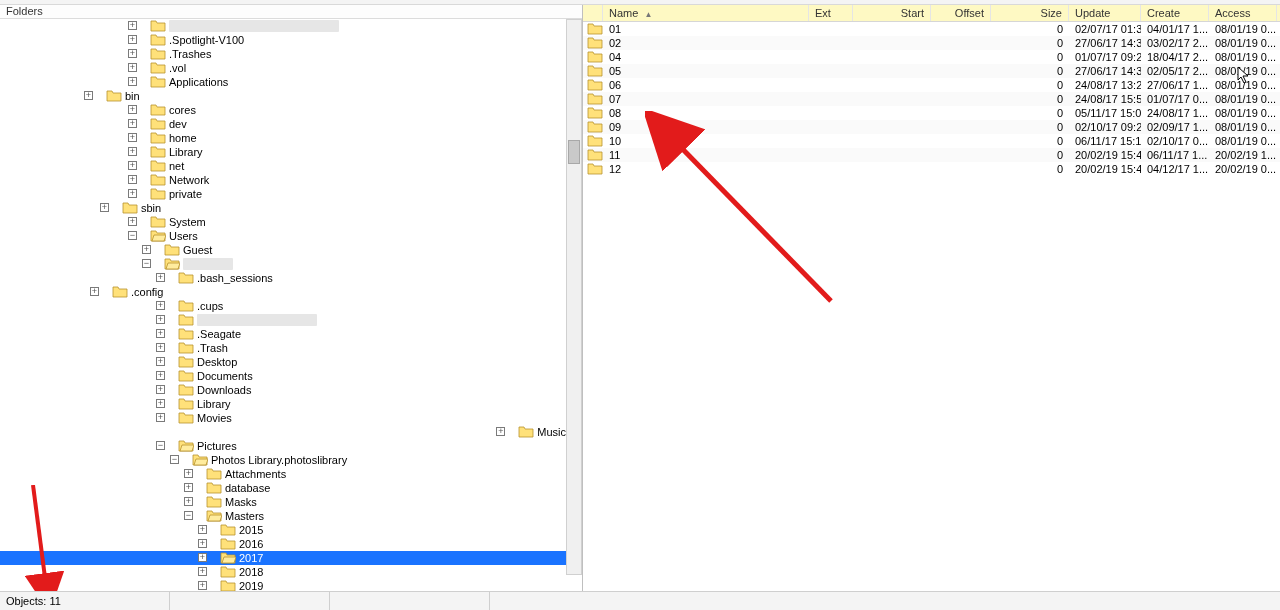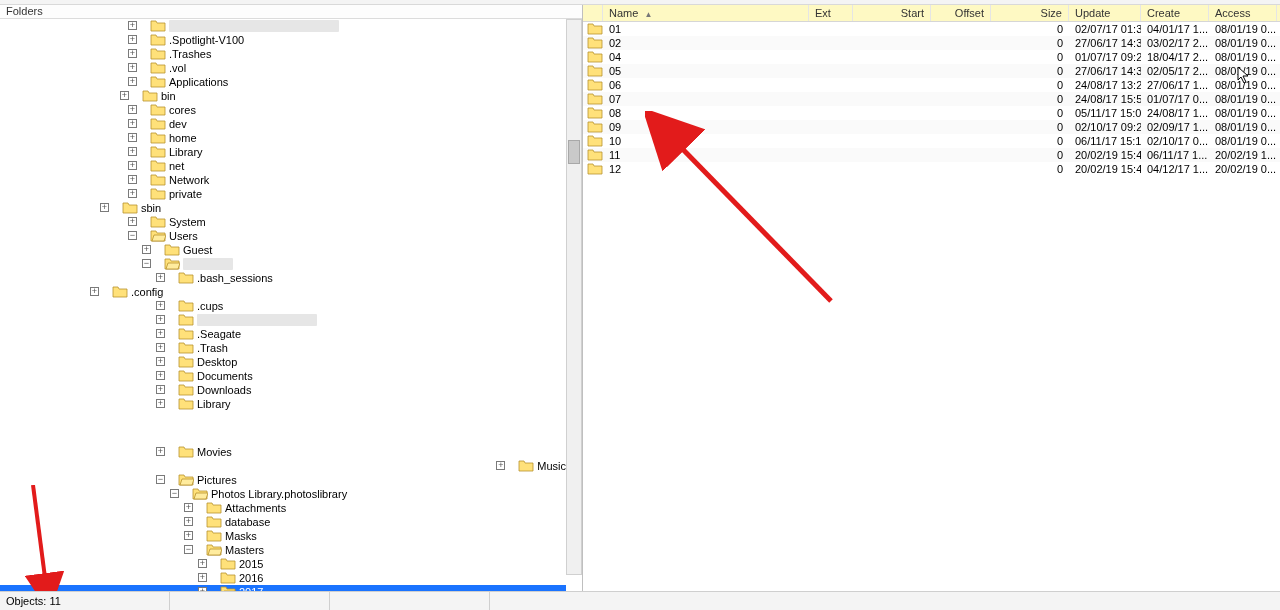--- a/index.html
+++ b/index.html
@@ -158,21 +158,21 @@
 
   </svg></span><span class="lbl">.Trashes</span></div>
           <div class="tree-row" style="padding-left: 128px;"><span class="exp plus"></span><span class="spacer"></span><span class="ficon"><svg viewBox="0 0 16 13">
     <path d="M1 3 L1 12 L15 12 L15 4 L7 4 L6 2 L1 2 Z" fill="#ffe17a" stroke="#b8932f" stroke-width="0.8"></path>
 
   </svg></span><span class="lbl">.vol</span></div>
           <div class="tree-row" style="padding-left: 128px;"><span class="exp plus"></span><span class="spacer"></span><span class="ficon"><svg viewBox="0 0 16 13">
     <path d="M1 3 L1 12 L15 12 L15 4 L7 4 L6 2 L1 2 Z" fill="#ffe17a" stroke="#b8932f" stroke-width="0.8"></path>
 
   </svg></span><span class="lbl">Applications</span></div>
-          <div class="tree-row" style="padding-left: 120px;"><span class="exp plus"></span><span class="spacer"></span><span class="ficon"><svg viewBox="0 0 16 13">
+          <div class="tree-row" style="padding-left: 84px;"><span class="exp plus"></span><span class="spacer"></span><span class="ficon"><svg viewBox="0 0 16 13">
     <path d="M1 3 L1 12 L15 12 L15 4 L7 4 L6 2 L1 2 Z" fill="#ffe17a" stroke="#b8932f" stroke-width="0.8"></path>
 
   </svg></span><span class="lbl">bin</span></div>
           <div class="tree-row" style="padding-left: 128px;"><span class="exp plus"></span><span class="spacer"></span><span class="ficon"><svg viewBox="0 0 16 13">
     <path d="M1 3 L1 12 L15 12 L15 4 L7 4 L6 2 L1 2 Z" fill="#ffe17a" stroke="#b8932f" stroke-width="0.8"></path>
 
   </svg></span><span class="lbl">cores</span></div>
           <div class="tree-row" style="padding-left: 128px;"><span class="exp plus"></span><span class="spacer"></span><span class="ficon"><svg viewBox="0 0 16 13">
     <path d="M1 3 L1 12 L15 12 L15 4 L7 4 L6 2 L1 2 Z" fill="#ffe17a" stroke="#b8932f" stroke-width="0.8"></path>
 
@@ -250,21 +250,21 @@
 
   </svg></span><span class="lbl">Documents</span></div>
           <div class="tree-row" style="padding-left: 156px;"><span class="exp plus"></span><span class="spacer"></span><span class="ficon"><svg viewBox="0 0 16 13">
     <path d="M1 3 L1 12 L15 12 L15 4 L7 4 L6 2 L1 2 Z" fill="#ffe17a" stroke="#b8932f" stroke-width="0.8"></path>
 
   </svg></span><span class="lbl">Downloads</span></div>
           <div class="tree-row" style="padding-left: 156px;"><span class="exp plus"></span><span class="spacer"></span><span class="ficon"><svg viewBox="0 0 16 13">
     <path d="M1 3 L1 12 L15 12 L15 4 L7 4 L6 2 L1 2 Z" fill="#ffe17a" stroke="#b8932f" stroke-width="0.8"></path>
 
   </svg></span><span class="lbl">Library</span></div>
-          <div class="tree-row" style="padding-left: 156px; margin-top: 34px;"><span class="exp plus"></span><span class="spacer"></span><span class="ficon"><svg viewBox="0 0 16 13">
+          <div class="tree-row" style="padding-left: 156px;"><span class="exp plus"></span><span class="spacer"></span><span class="ficon"><svg viewBox="0 0 16 13">
     <path d="M1 3 L1 12 L15 12 L15 4 L7 4 L6 2 L1 2 Z" fill="#ffe17a" stroke="#b8932f" stroke-width="0.8"></path>
 
   </svg></span><span class="lbl">Movies</span></div>
           <div class="tree-row" style="padding-left: 104px; text-align: right;"><span class="exp plus"></span><span class="spacer"></span><span class="ficon"><svg viewBox="0 0 16 13">
     <path d="M1 3 L1 12 L15 12 L15 4 L7 4 L6 2 L1 2 Z" fill="#ffe17a" stroke="#b8932f" stroke-width="0.8"></path>
 
   </svg></span><span class="lbl">Music</span></div>
           <div class="tree-row" style="padding-left: 156px;"><span class="exp minus"></span><span class="spacer"></span><span class="ficon"><svg viewBox="0 0 16 13">
     <path d="M1 3 L1 12 L15 12 L15 4 L7 4 L6 2 L1 2 Z" fill="#ffe17a" stroke="#b8932f" stroke-width="0.8"></path>
     <path d="M2 12 L4 6 L16 6 L14 12 Z" fill="#ffec9e" stroke="#b8932f" stroke-width="0.8"></path>

